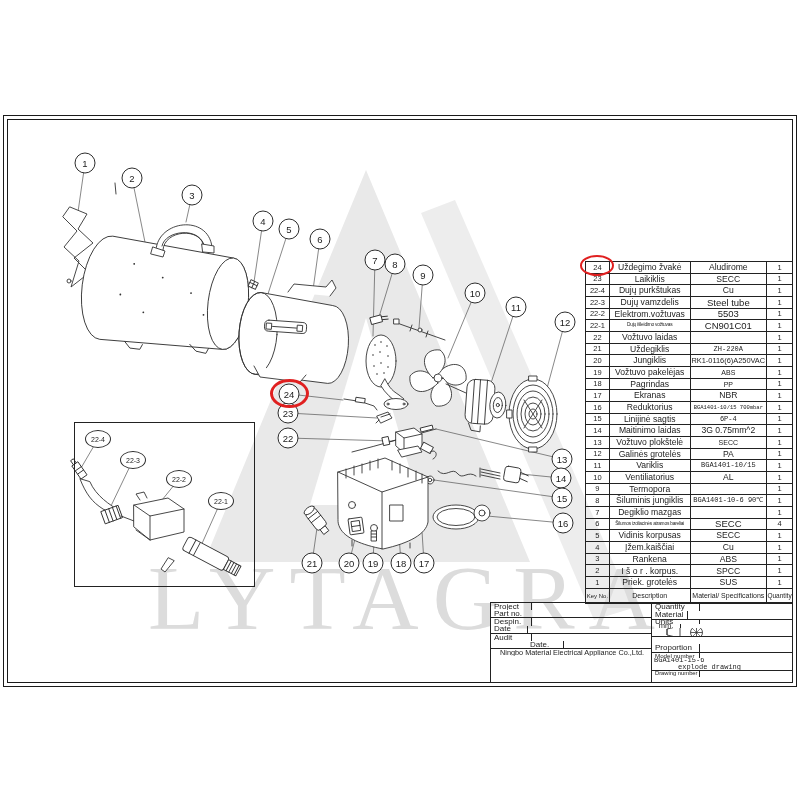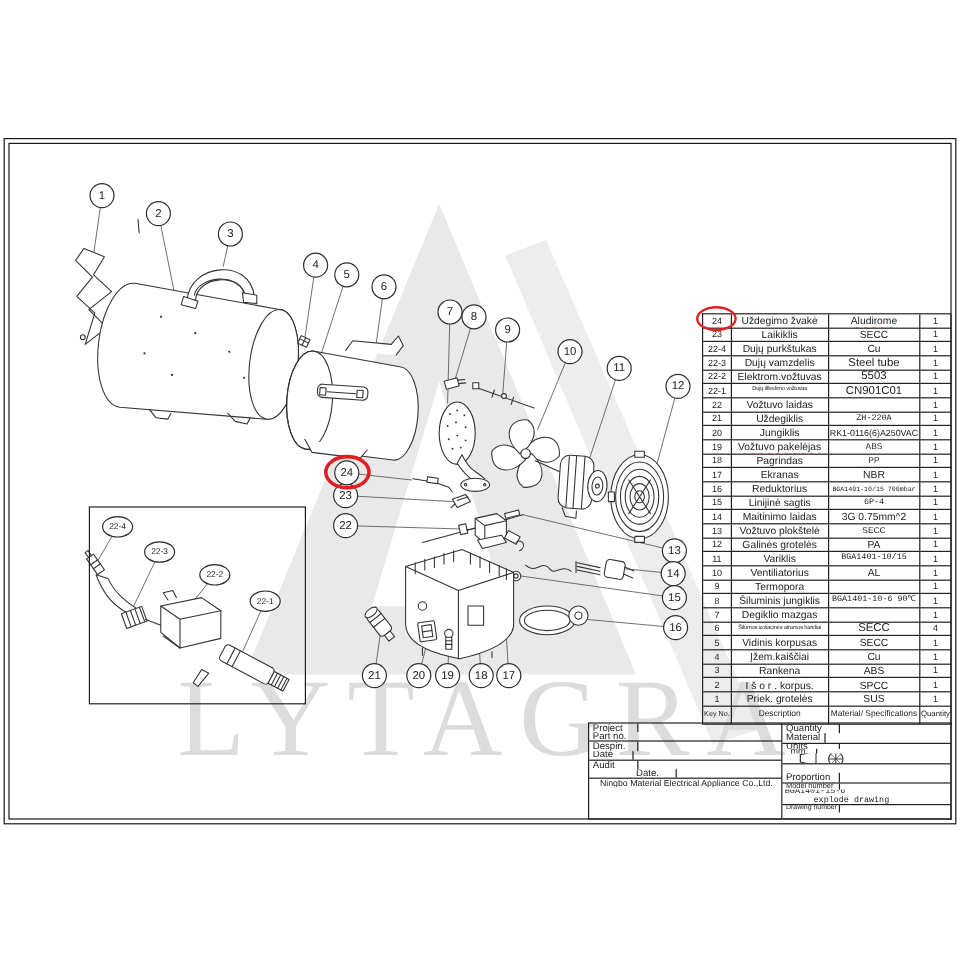--- a/index.html
+++ b/index.html
@@ -42,21 +42,21 @@
          align-items:center;justify-content:center;text-align:center;overflow:hidden;
          white-space:nowrap;line-height:1;}
   .c-key{width:24px;font-size:7.5px;}
   .c-desc{width:81px;font-size:8.6px;}
   .c-spec{width:77px;font-size:8.6px;}
   .c-qty{width:26px;font-size:7.5px;}
   .thead .c-key{font-size:6px;}
   .thead .c-desc{font-size:7px;}
   .thead .c-spec{font-size:7px;}
   .thead .c-qty{font-size:6.5px;}
-  .w{text-decoration:underline;text-decoration-style:wavy;text-decoration-color:#e02020;
+  .w{text-decoration-style:wavy;text-decoration-color:#e02020;
      text-decoration-thickness:0.8px;text-underline-offset:1.5px;}
   .big{font-size:9.5px;}
   .small{font-size:7px;}
   .tiny{font-size:4.8px;letter-spacing:-0.2px;}
   .fit{font-size:7.4px;}
   .mono-s{font-family:"Liberation Mono",monospace;font-size:7px;}
   .mono-t{font-family:"Liberation Mono",monospace;font-size:5.5px;}
 
   
   #tb-left{position:absolute;left:490px;top:602px;width:162px;height:81px;z-index:3;

